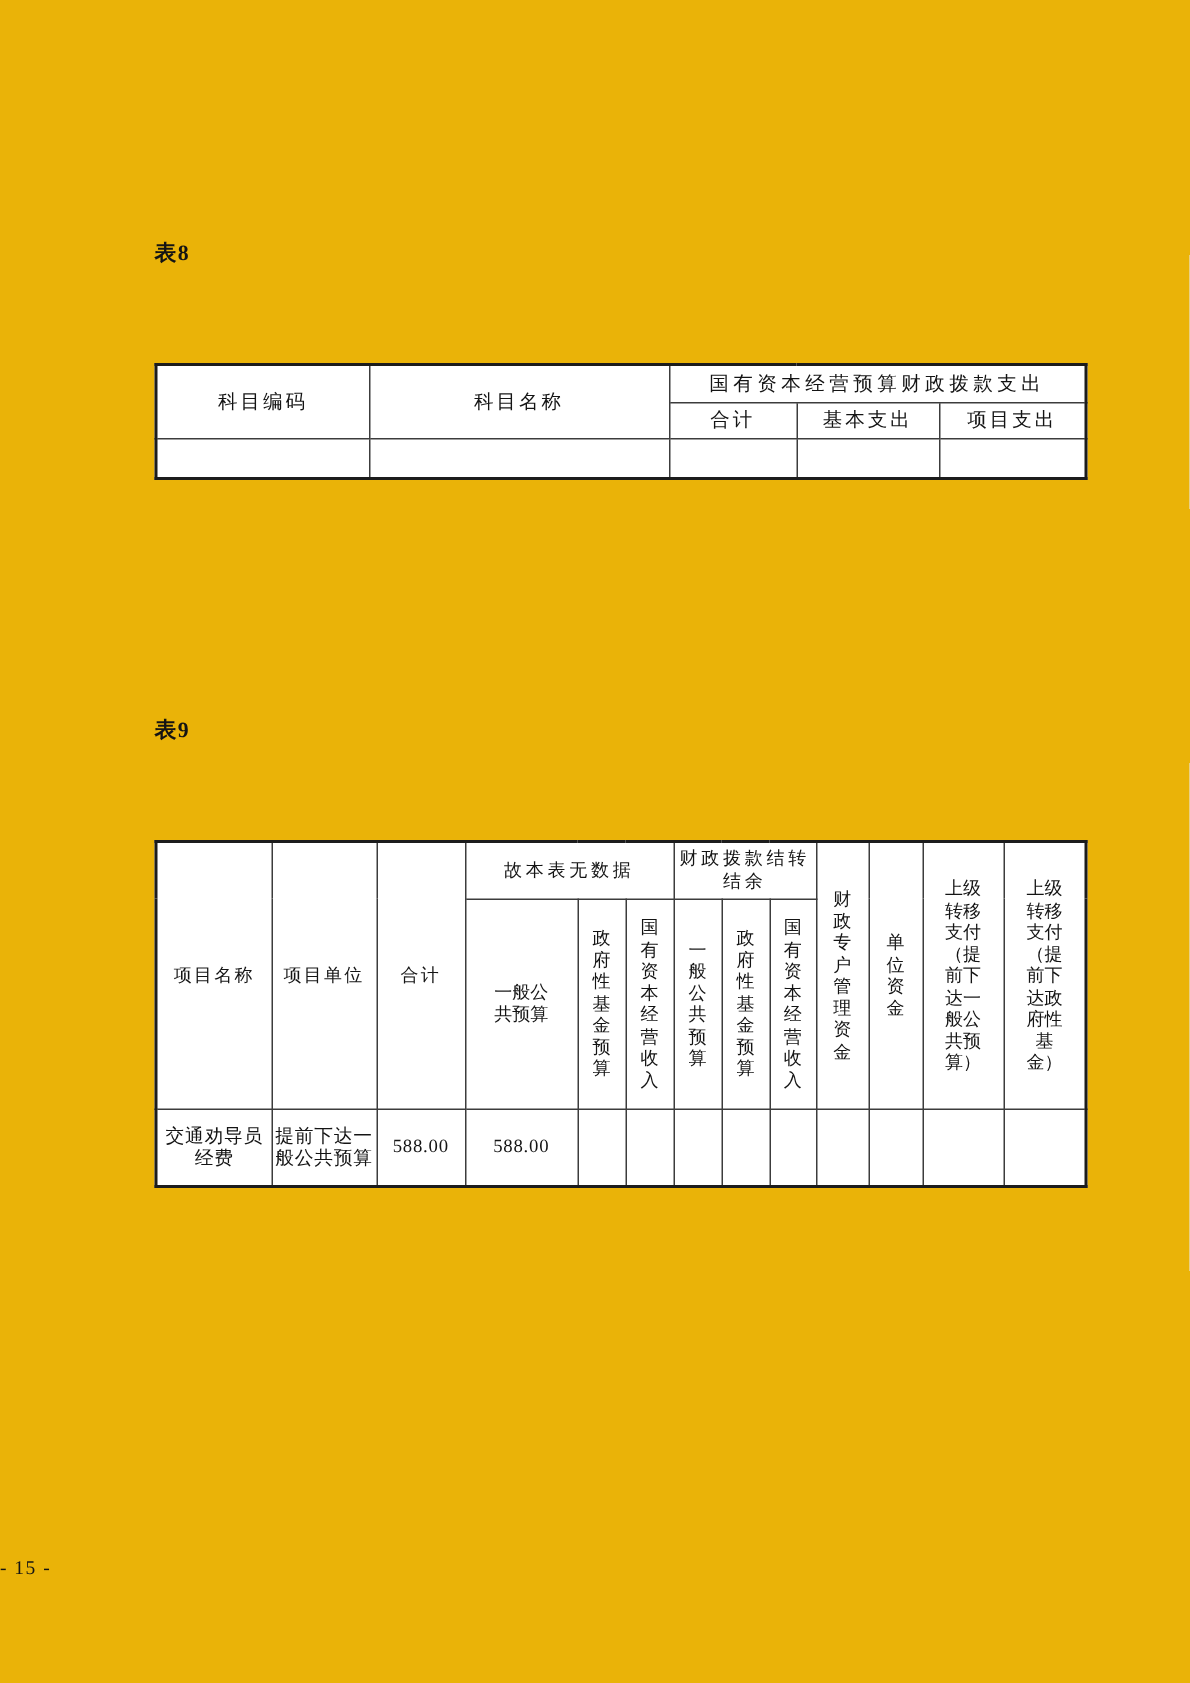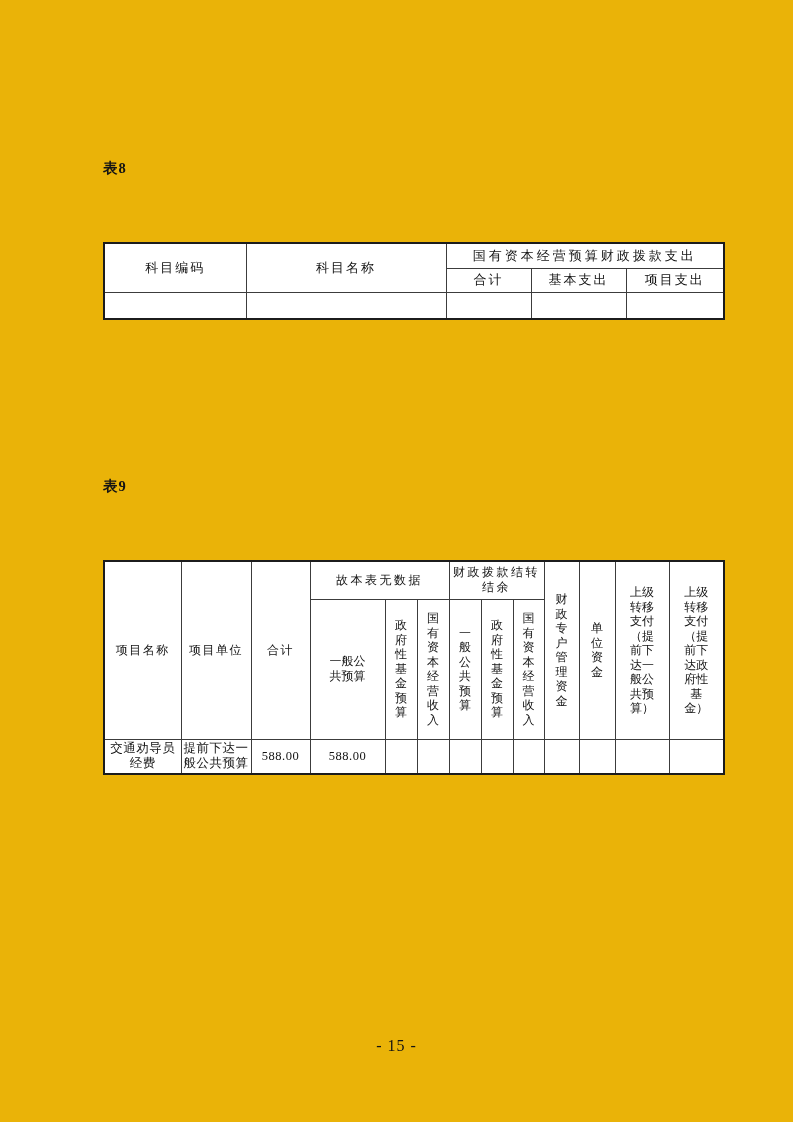--- a/index.html
+++ b/index.html
@@ -33,21 +33,21 @@
   .tbl9 { width:620px; font-size:12px; }
   .tbl9 .hdr { letter-spacing:1.5px; }
   .tbl9 .grp { letter-spacing:2.5px; line-height:15px; }
   .vtxt { margin:0 auto; word-break:break-all; line-height:14.5px; letter-spacing:0; text-align:center; }
   .w1 { width:14px; }
   .w2 { width:27px; }
   .w3 { width:42px; line-height:15px; }
   .tbl9 td.data { font-size:12.5px; line-height:15px; padding:1px; letter-spacing:0.5px; }
 
   .note { width:626px; font-size:16.5px; line-height:24px; letter-spacing:1.2px; }
-  .footer { width:793px; text-align:center; font-size:16px; letter-spacing:1px; }
+  .footer { width:793px; font-size:13px; letter-spacing:1px; }
 </style>
 </head>
 <body>
 
 <div class="page">
 
   <div class="abs sec-label" style="left:103px; top:159px;">表8</div>
 
 
 
@@ -137,21 +137,21 @@
         <td>
           <div class="vtxt w1">一般公共预算</div>
         </td>
         <td>
           <div class="vtxt w1">政府性基金预算</div>
         </td>
         <td>
           <div class="vtxt w1">国有资本经营收入</div>
         </td>
       </tr>
-      <tr style="height:35px;">
+      <tr style="height:52px;">
         <td class="data">交通劝导员经费</td>
         <td class="data">提前下达一般公共预算</td>
         <td class="data">588.00</td>
         <td class="data">588.00</td>
         <td class="data"></td>
         <td class="data"></td>
         <td class="data"></td>
         <td class="data"></td>
         <td class="data"></td>
         <td class="data"></td>

